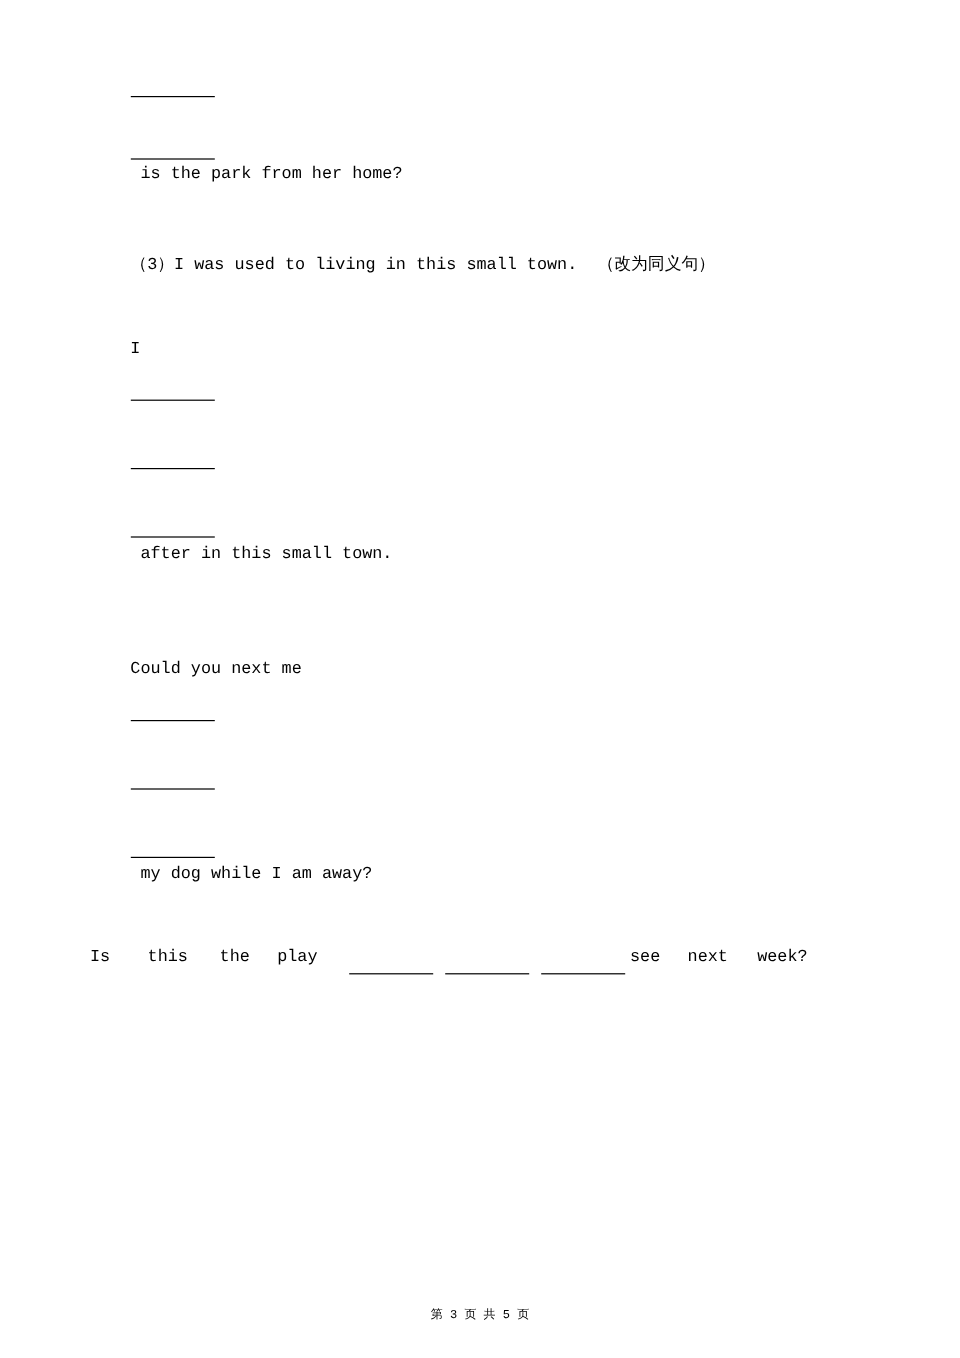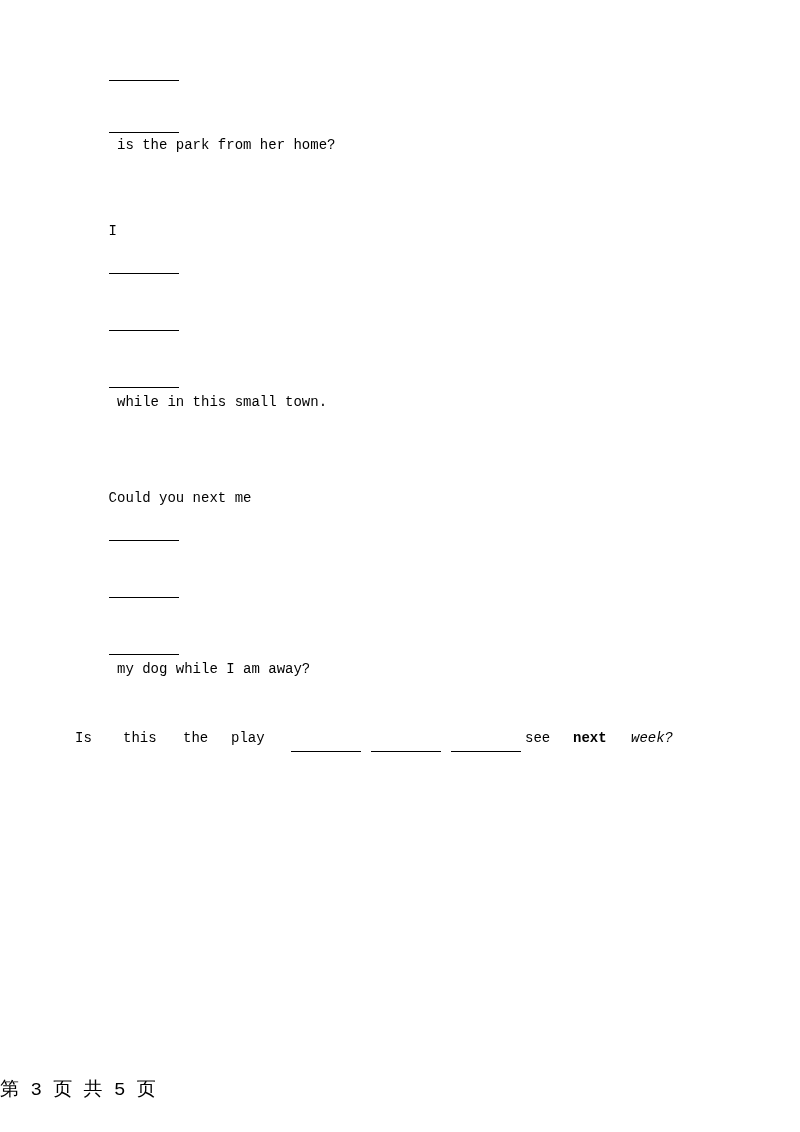--- a/index.html
+++ b/index.html
@@ -50,45 +50,48 @@
       margin-bottom: 12px;
       white-space: pre;
       line-height: 2;
     }
 
     .page-footer {
       position: absolute;
       bottom: 30px;
       left: 0;
       right: 0;
-      text-align: left;
-      font-size: 19px;
+      text-align: center;
+      font-size: 10px;
     }
   </style>
 </head>
 <body>
 
 <div class="page-content">
 
   <div class="line">
     <span class="blank blank-medium">&nbsp;&nbsp;&nbsp;&nbsp;&nbsp;&nbsp;&nbsp;&nbsp;</span>
     <span> </span>
     <span class="blank blank-medium">&nbsp;&nbsp;&nbsp;&nbsp;&nbsp;&nbsp;&nbsp;&nbsp;</span>
     <span> is the park from her home?</span>
   </div>
 
+  <div class="instruction">
+    <span>（3）I was used to living in this small town.  （改为同义句）</span>
+  </div>
 
   <div class="answer-line">
     <span>I  </span>
     <span class="blank blank-medium">&nbsp;&nbsp;&nbsp;&nbsp;&nbsp;&nbsp;&nbsp;&nbsp;</span>
     <span> </span>
     <span class="blank blank-medium">&nbsp;&nbsp;&nbsp;&nbsp;&nbsp;&nbsp;&nbsp;&nbsp;</span>
     <span> </span>
     <span class="blank blank-medium">&nbsp;&nbsp;&nbsp;&nbsp;&nbsp;&nbsp;&nbsp;&nbsp;</span>
-    <span> while in this small town.</span>
+    <span> after in this small town.</span>
   </div>
 
 
   <div class="answer-line">
     <span>Could you next me </span>
     <span class="blank blank-medium">&nbsp;&nbsp;&nbsp;&nbsp;&nbsp;&nbsp;&nbsp;&nbsp;</span>
     <span> </span>
     <span class="blank blank-medium">&nbsp;&nbsp;&nbsp;&nbsp;&nbsp;&nbsp;&nbsp;&nbsp;</span>
     <span> </span>
     <span class="blank blank-medium">&nbsp;&nbsp;&nbsp;&nbsp;&nbsp;&nbsp;&nbsp;&nbsp;</span>
@@ -100,21 +103,21 @@
     <span style="display:inline-block; min-width:48px;">Is</span>
     <span style="display:inline-block; min-width:60px;">this</span>
     <span style="display:inline-block; min-width:48px;">the</span>
     <span style="display:inline-block; min-width:60px;">play</span>
     <span class="blank blank-medium" style="min-width:70px;">&nbsp;&nbsp;&nbsp;&nbsp;&nbsp;&nbsp;&nbsp;&nbsp;</span>
     <span style="display:inline-block; min-width:10px;"> </span>
     <span class="blank blank-medium" style="min-width:70px;">&nbsp;&nbsp;&nbsp;&nbsp;&nbsp;&nbsp;&nbsp;&nbsp;</span>
     <span style="display:inline-block; min-width:10px;"> </span>
     <span class="blank blank-medium" style="min-width:70px;">&nbsp;&nbsp;&nbsp;&nbsp;&nbsp;&nbsp;&nbsp;&nbsp;</span>
     <span style="display:inline-block; min-width:48px; margin-left:4px;">see</span>
-    <span style="display:inline-block; min-width:58px;font-weight:bold;">next</span>
-    <span style="display:inline-block; min-width:50px;font-style:italic;">week?</span>
+    <span style="display:inline-block; min-width:58px;">next</span>
+    <span style="display:inline-block; min-width:50px;">week?</span>
   </div>
 
 </div>
 
 <div class="page-footer">
   <span>第 3 页 共 5 页</span>
 </div>
 
 </body></html>

